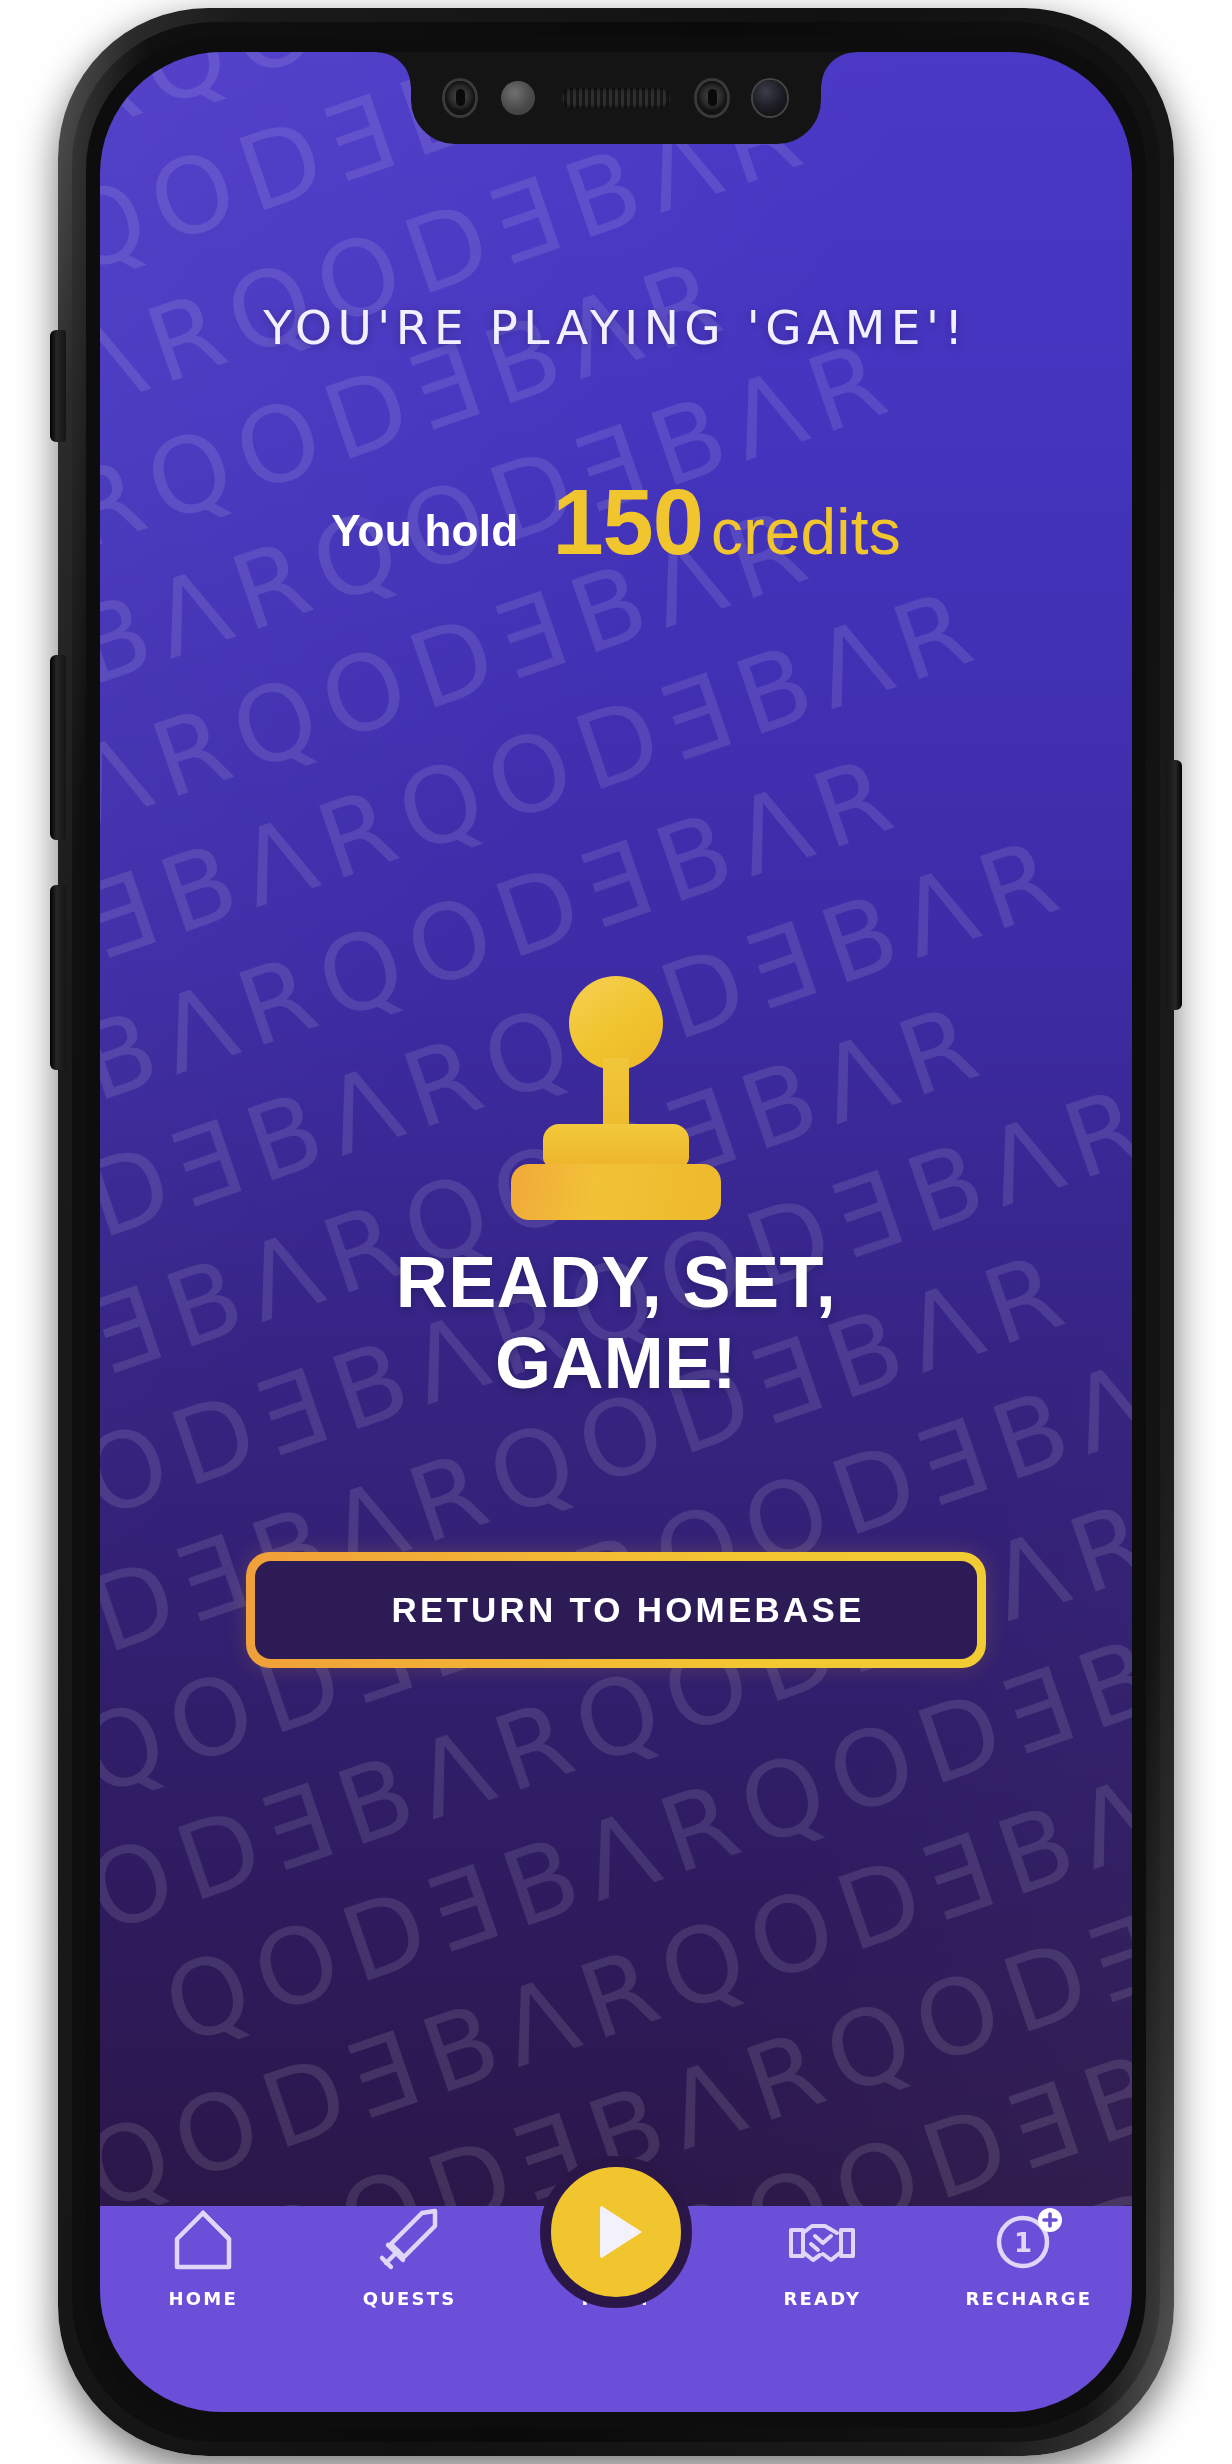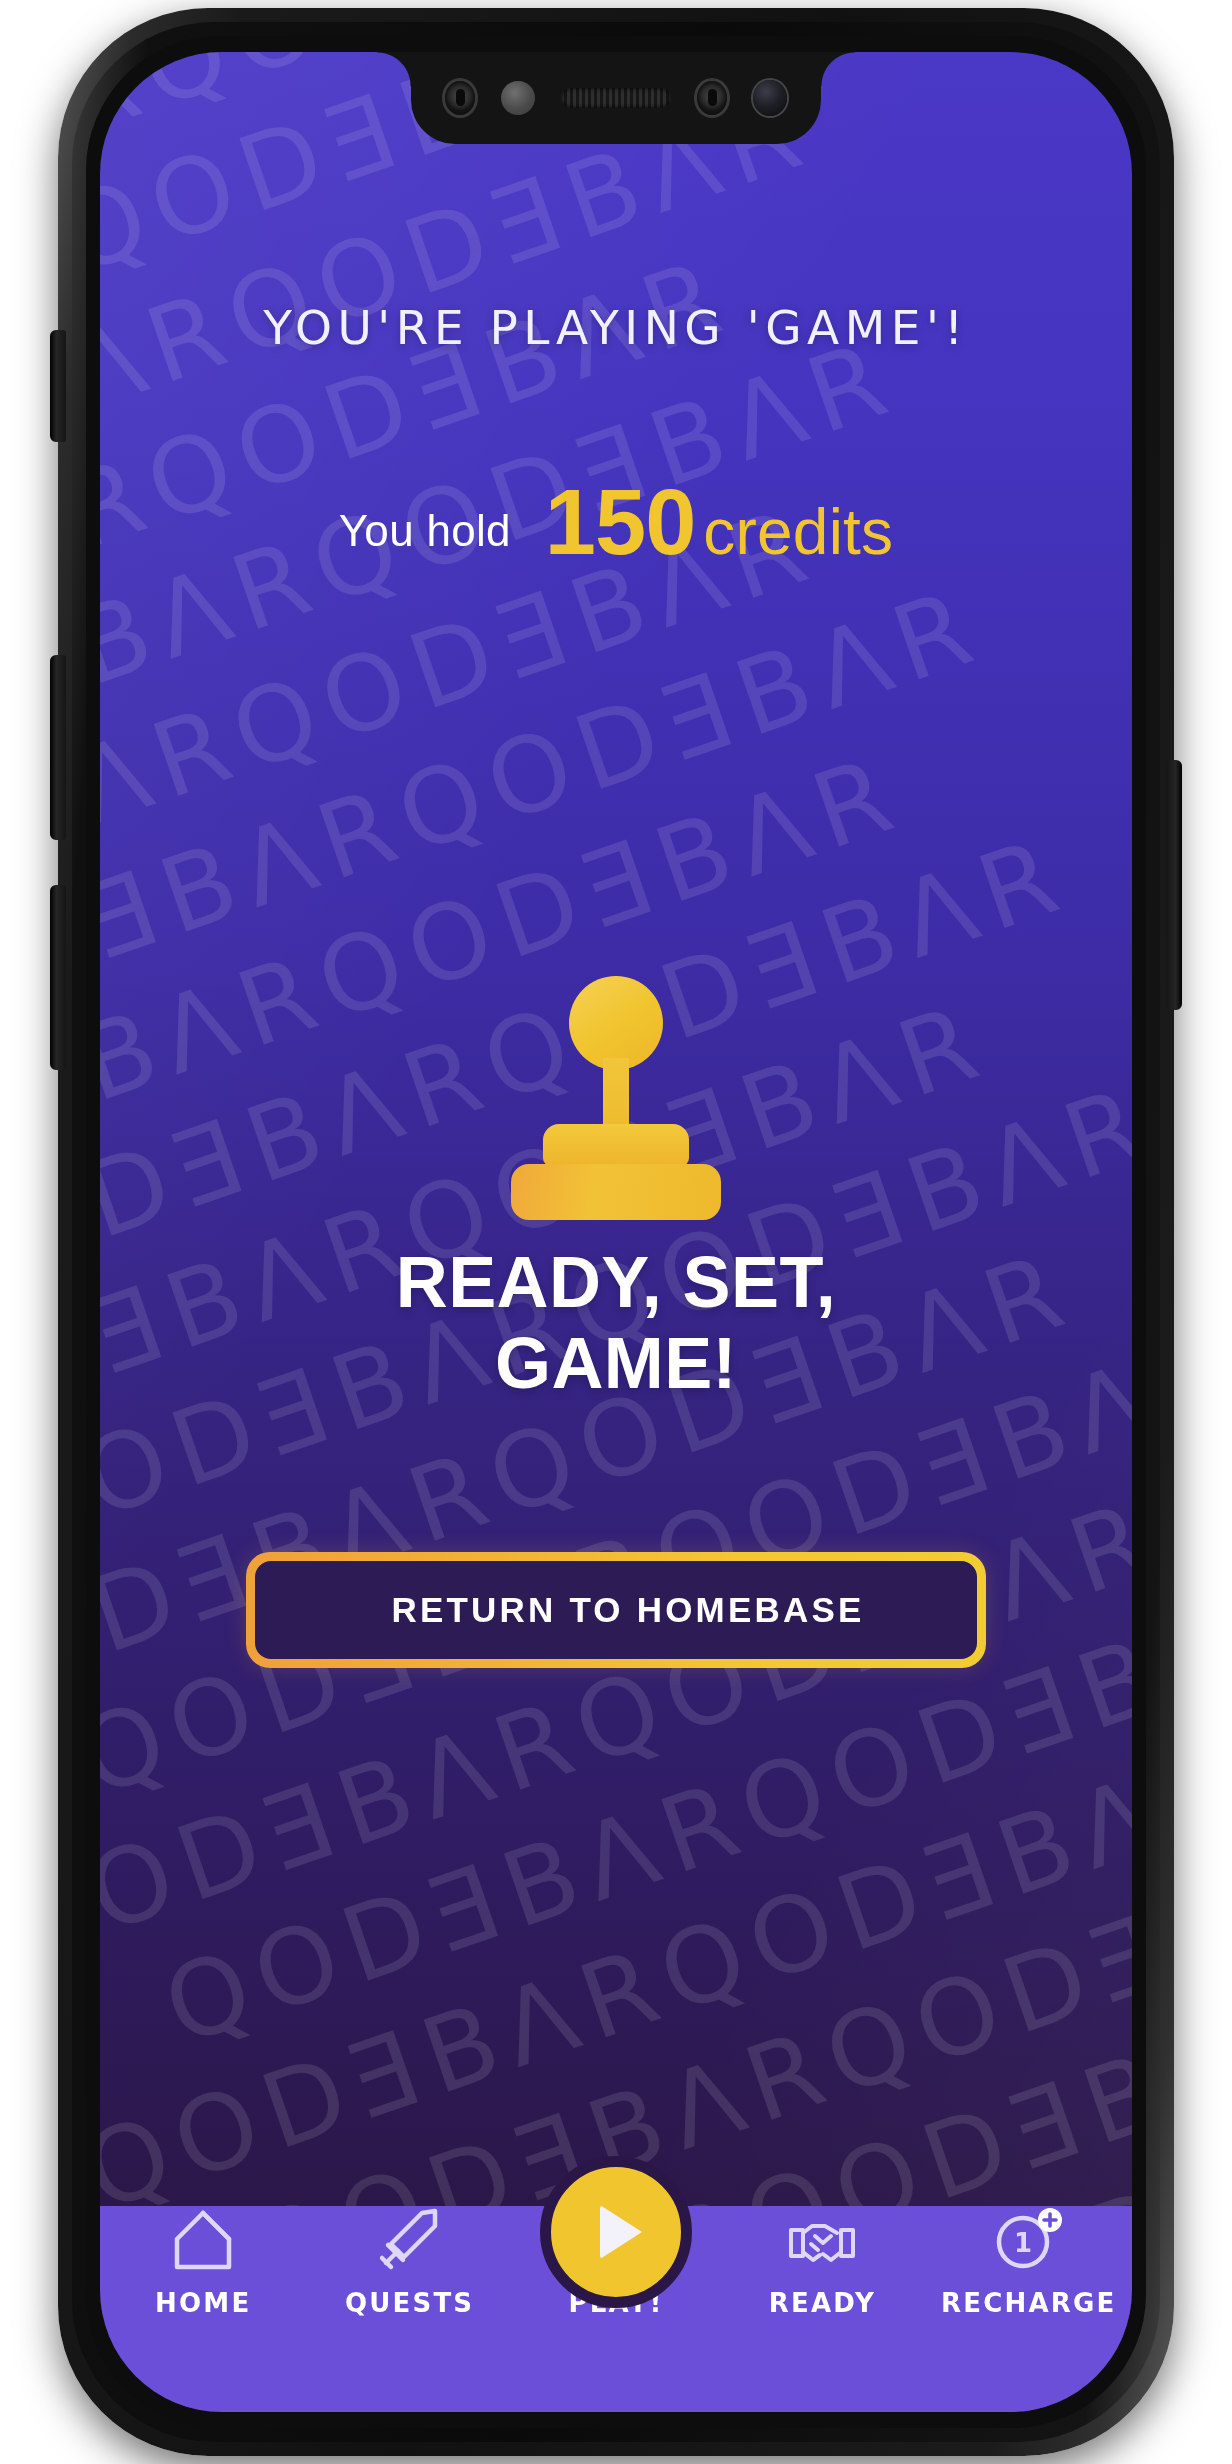--- a/index.html
+++ b/index.html
@@ -131,21 +131,21 @@
     text-shadow:0 2px 8px rgba(0,0,0,.25);
     white-space:nowrap;
   }
 
   .credits-line{
     position:absolute; top:424px; left:0; right:0;
     display:flex; align-items:baseline; justify-content:center; gap:0;
     white-space:nowrap;
   }
   .credits-label{
-    color:#ffffff; font-size:44px; font-weight:400;
+    color:#ffffff; font-size:44px; font-weight:700;
     letter-spacing:.3px; margin-right:34px;
     position:relative; top:-8px;
   }
   .credits-amount{
     color:#f0c52e; font-size:92px; font-weight:800;
     letter-spacing:-1px; line-height:1;
   }
   .credits-unit{
     color:#f0c52e; font-size:64px; font-weight:500;
     margin-left:8px; letter-spacing:.2px;
@@ -203,21 +203,21 @@
     display:flex; align-items:flex-end;
   }
   .nav-item{
     flex:1; height:100%;
     display:flex; flex-direction:column; align-items:center;
     padding-bottom:52px; gap:16px;
     cursor:pointer;
   }
   .nav-item .ico{ height:66px; display:flex; align-items:flex-end; justify-content:center; }
   .nav-label{
-    color:#ffffff; font-size:26px; font-weight:700; letter-spacing:2.2px;
+    color:#ffffff; font-size:18px; font-weight:700; letter-spacing:2.2px;
     font-family:"DejaVu Sans", sans-serif;
   }
   .nav-item.center{ position:relative; }
   .nav-item.center .ico{ opacity:0; height:66px; }
 
   .play-fab{
     position:absolute; left:50%; bottom:104px; transform:translateX(-50%);
     width:152px; height:152px; border-radius:50%;
     background:#f0c52e;
     border:11px solid #2b1747;

